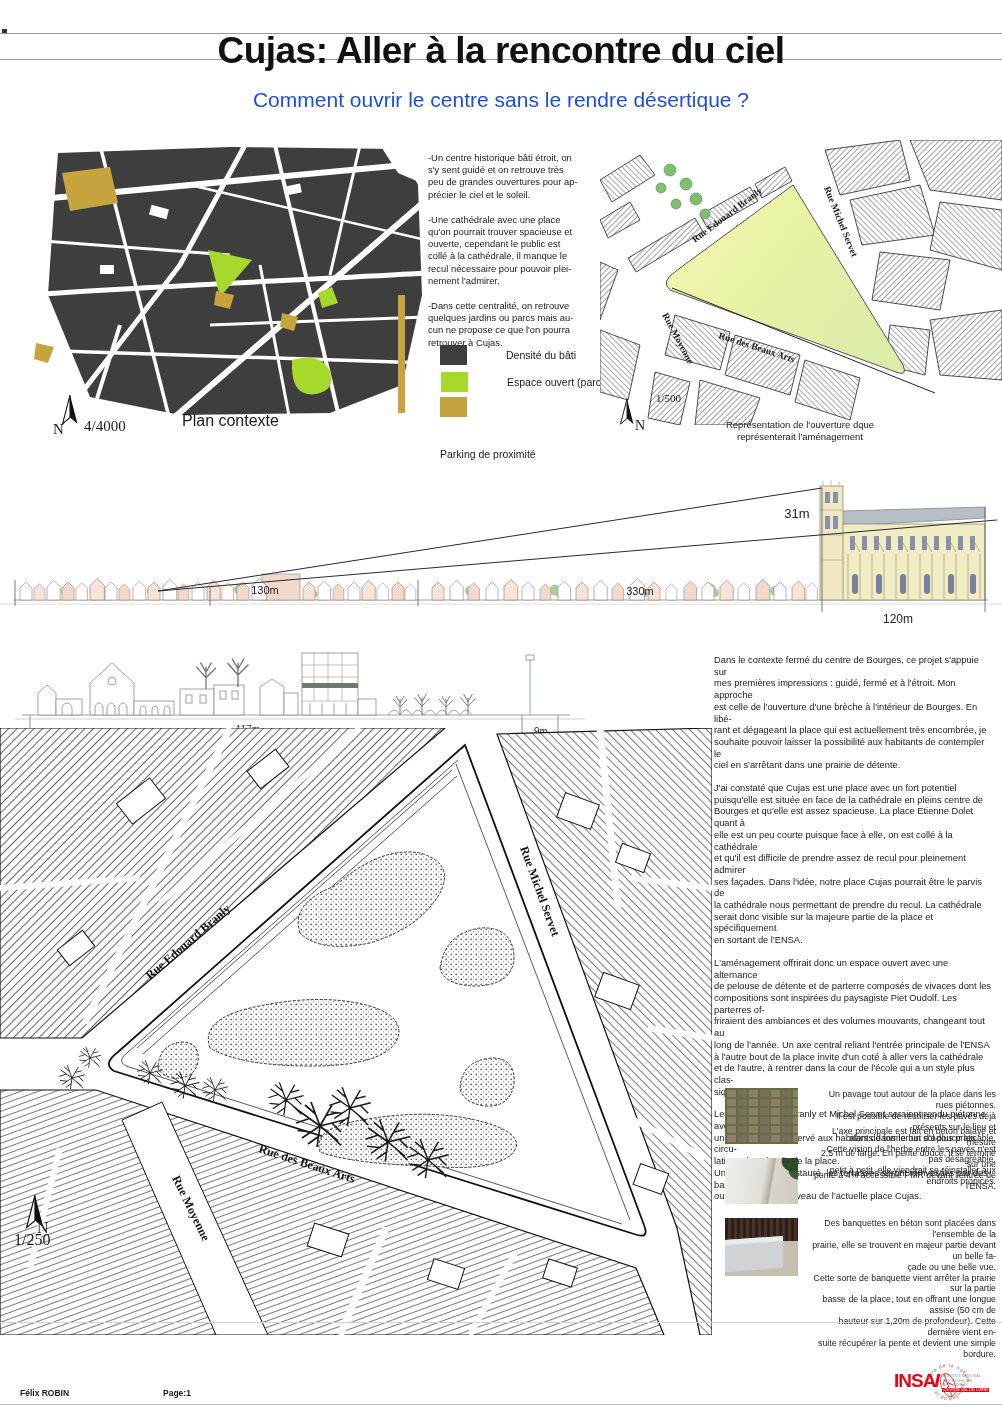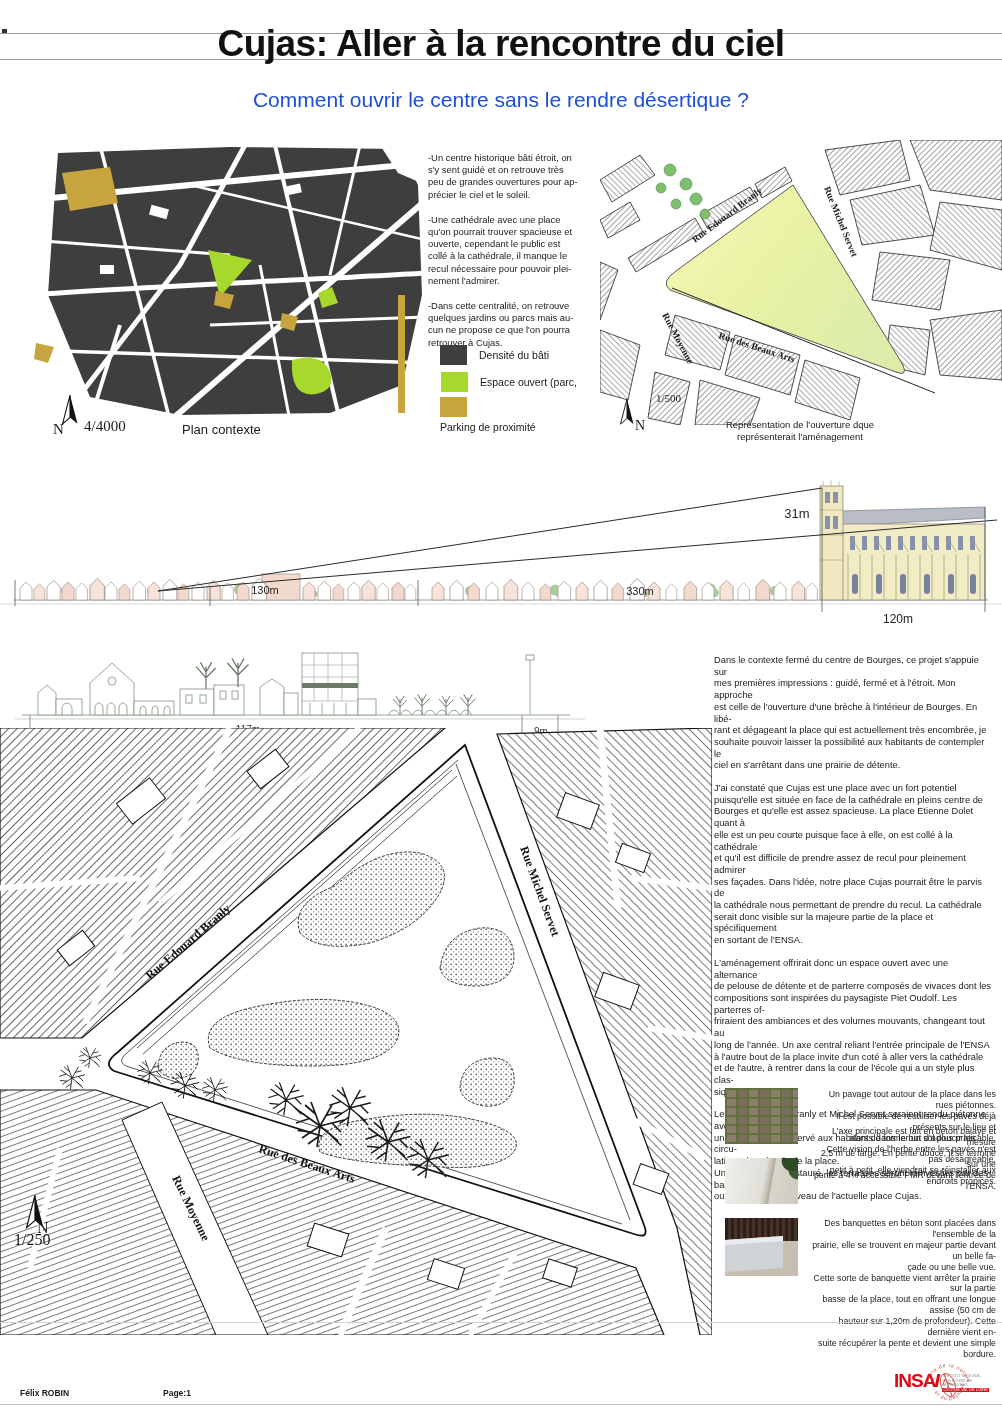--- a/index.html
+++ b/index.html
@@ -11,33 +11,33 @@
 
   .corner-mark{left:2px;top:29px;width:5px;height:5px;background:#333;}
   .title-band{left:-1px;top:33px;width:1002px;height:25px;border:1px solid #9a9a9a;}
   .poster-title{left:0;right:0;top:22px;text-align:center;font-size:37px;font-weight:bold;
                 letter-spacing:-0.5px;color:#111;}
   .poster-subtitle{left:0;right:0;top:88px;text-align:center;font-size:21px;color:#1d4ed8;}
 
   .context-map{left:30px;top:145px;}
   .intro-notes{left:428px;top:152px;width:152px;font-size:9.4px;line-height:12.2px;}
   .intro-notes p{margin:0 0 13px;}
-  .lg-row{display:flex;align-items:flex-start;}
+  .lg-row{display:flex;align-items:flex-start;gap:27px;}
   .lg-1{left:440px;top:345px;} .lg-2{left:441px;top:372px;justify-content:flex-end;} .lg-3{left:440px;top:397px;flex-direction:column;}
   .swatch{width:27px;height:20px;margin-right:12px;flex:0 0 auto;}
   .sw-dark{background:#3e3e3e;} .sw-green{background:#a6d92c;} .sw-gold{background:#c8a43e;}
   .lg-label{font-size:10.5px;padding-top:4px;}
 
   .opening-map{left:600px;top:140px;}
   .om-caption{left:690px;top:419px;width:220px;text-align:center;font-size:9.5px;line-height:11.5px;}
 
   .north-n{font-size:15px;}
   .scale-label{font-size:15px;}
   .ctx-arrow{left:58px;top:394px;} .ctx-n{left:53px;top:421px;} .ctx-scale{left:84px;top:418px;}
-  .ctx-caption{left:182px;top:422px;font-size:13px;}
+  .ctx-caption{left:182px;top:412px;font-size:16px;}
   .om-arrow{left:617px;top:398px;} .om-n{left:635px;top:418px;font-size:14px;} .om-scale{left:656px;top:392px;font-size:11px;}
 
   .long-section{left:0;top:480px;}
   .short-section{left:10px;top:643px;}
 
   .main-text{left:714px;top:655px;width:280px;font-size:9.3px;line-height:11.7px;}
   .main-text p{margin:0 0 11px;}
 
   .master-plan{left:0;top:728px;}
   .mp-arrow{left:22px;top:1194px;} .mp-n{left:37px;top:1219px;} .mp-scale{left:14px;top:1231px;font-size:16px;}
@@ -76,21 +76,21 @@
   .insa-lines .last{color:#fff;background:#e30613;display:inline-block;padding:0 1px;}
   .stamp{left:921px;top:1358px;}
 </style>
 </head>
 <body>
 
 <div class="sheet">
 
   <div class="abs corner-mark"></div>
   <div class="abs title-band"></div>
-  <h1 class="abs poster-title" style="margin:1px">Cujas: Aller à la rencontre du ciel</h1>
+  <h1 class="abs poster-title" style="margin:8px">Cujas: Aller à la rencontre du ciel</h1>
   <div class="abs poster-subtitle">Comment ouvrir le centre sans le rendre désertique ?</div>
 
   <svg class="abs context-map" width="396" height="276" viewBox="0 0 396 276">
     <polygon points="28,8 200,2 370,4 388,40 392,150 372,240 300,268 150,270 60,252 18,150 24,60" fill="#3e3e3e"></polygon>
     <g stroke="#ffffff" fill="none">
       <path d="M0,55 L396,18" stroke-width="6"></path>
       <path d="M30,276 L150,120 L215,0" stroke-width="5"></path>
       <path d="M0,150 C100,142 300,134 396,128" stroke-width="5"></path>
       <path d="M70,0 L140,276" stroke-width="3.5"></path>
       <path d="M140,276 L396,55" stroke-width="6"></path>

